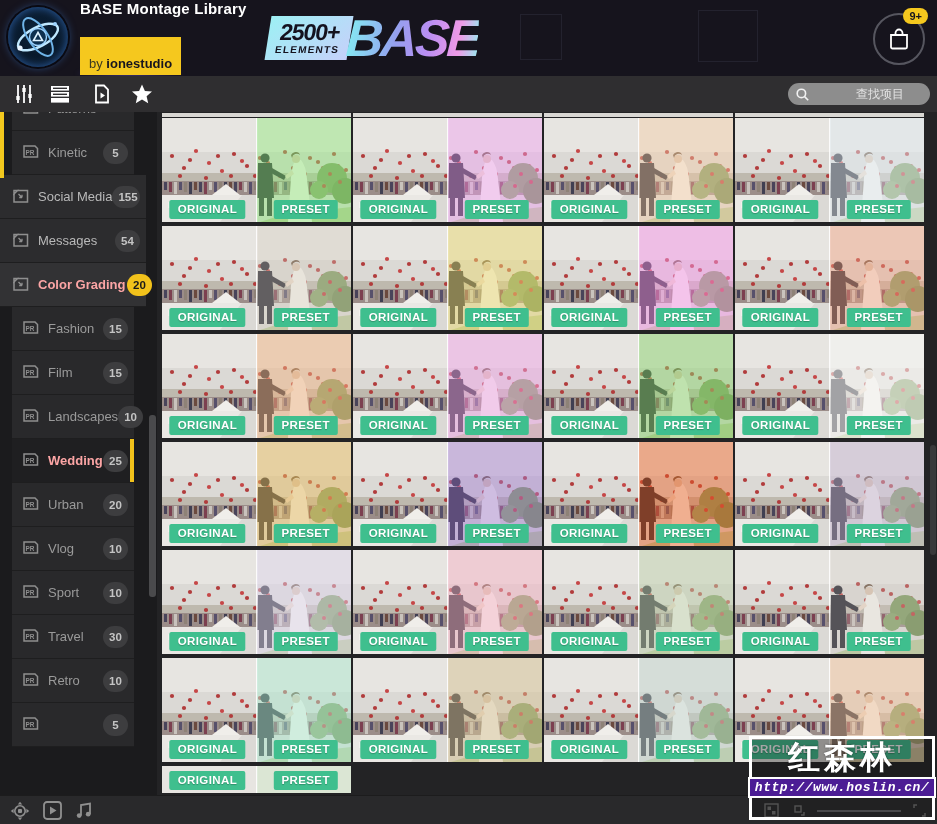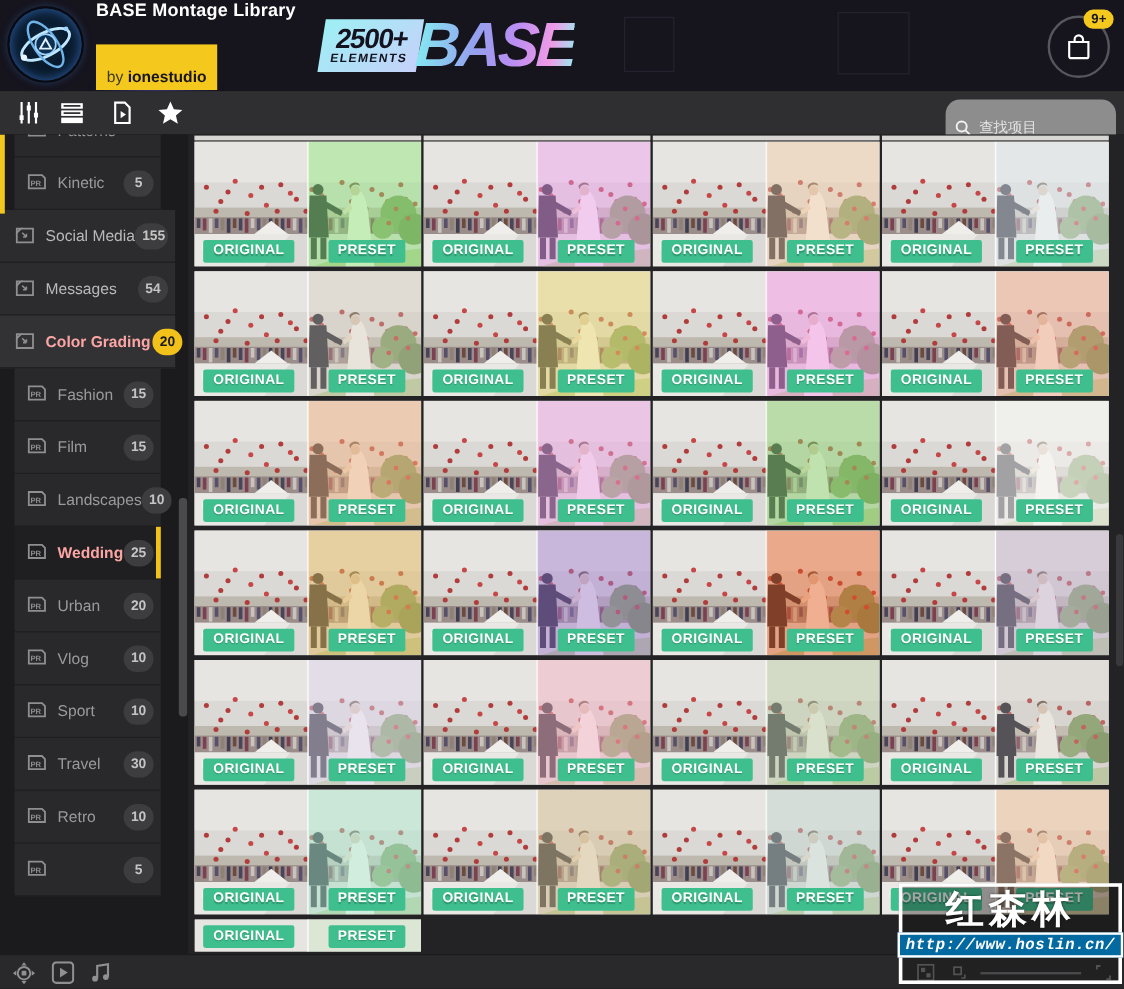--- a/index.html
+++ b/index.html
@@ -31,21 +31,21 @@
         border:2px solid #56565f;cursor:pointer;}
   .cart svg{position:absolute;left:12px;top:12px;}
   .cart-badge{position:absolute;right:-5px;top:-7px;background:#f5c81e;color:#17151f;font-size:11px;
               font-weight:bold;border-radius:9px;padding:2px 6px;}
   
   .toolbar{position:absolute;left:0;top:76px;width:937px;height:36px;background:#2f2e30;
            border-bottom:1px solid #1b1b1c;display:flex;align-items:center;}
   .tb-icon{width:24px;height:24px;margin-left:12px;display:flex;align-items:center;justify-content:center;
            cursor:pointer;color:#fff;}
   .search{position:absolute;right:7px;top:7px;width:126px;height:22px;background:#8d8d8d;border-radius:12px;
-          display:flex;align-items:center;padding:12px 8px;}
+          display:flex;align-items:center;padding:0 8px;gap:40px;}
   .search input{background:transparent;border:none;outline:none;color:#f0f0f0;font-size:12px;width:100%;
           font-family:"Liberation Sans",sans-serif;}
   .search input::placeholder{color:#e3e3e3;opacity:1;}
   
   .sidebar{position:absolute;left:0;top:112px;width:157px;height:683px;background:#1b1b1d;overflow:hidden;}
   .sb-item{position:relative;height:44px;border-bottom:1px solid #1e1e1f;display:flex;align-items:center;
            cursor:pointer;box-sizing:border-box;}
   .sb-item.top{background:#2c2c2e;width:146px;padding-left:12px;}
   .sb-item.sub{background:#29292b;width:122px;margin-left:12px;padding-left:10px;}
   .sb-item.active{background:#323234;}
@@ -85,21 +85,21 @@
   .ft-left{position:absolute;left:10px;top:0;height:29px;display:flex;align-items:center;gap:12px;color:#909090;}
   .ft-icon{width:20px;height:20px;display:flex;align-items:center;justify-content:center;cursor:pointer;}
   .ft-right{position:absolute;right:8px;top:0;height:29px;display:flex;align-items:center;gap:8px;color:#7a7a7a;}
   .zoom-track{width:84px;height:2px;background:#6a6a6c;cursor:pointer;}
   
   .watermark{position:absolute;left:749px;top:736px;width:180px;height:78px;border:3px solid #fff;
              background:rgba(22,22,22,.38);z-index:60;display:flex;flex-direction:column;
              align-items:center;justify-content:flex-start;}
   .wm-title{color:#fff;font-size:32px;font-weight:bold;line-height:1.15;letter-spacing:4px;
             text-shadow:0 0 2px rgba(0,0,0,.6);}
-  .wm-url{margin-top:1px;border:2px solid #fff;background:#0369a1;color:#fff;font-family:"Liberation Mono",monospace;
+  .wm-url{margin-top:1px;border:2px solid #fff;background:#4c1d95;color:#fff;font-family:"Liberation Mono",monospace;
           font-style:italic;font-weight:bold;font-size:13px;padding:1px 5px;letter-spacing:.5px;white-space:nowrap;}
 </style>
 </head>
 <body>
 
 <div class="app">
 
   <div class="header">
     <div class="hdr-deco" style="left:520px;top:14px;width:40px;height:44px;"></div>
     <div class="hdr-deco" style="left:698px;top:10px;width:58px;height:50px;"></div>

